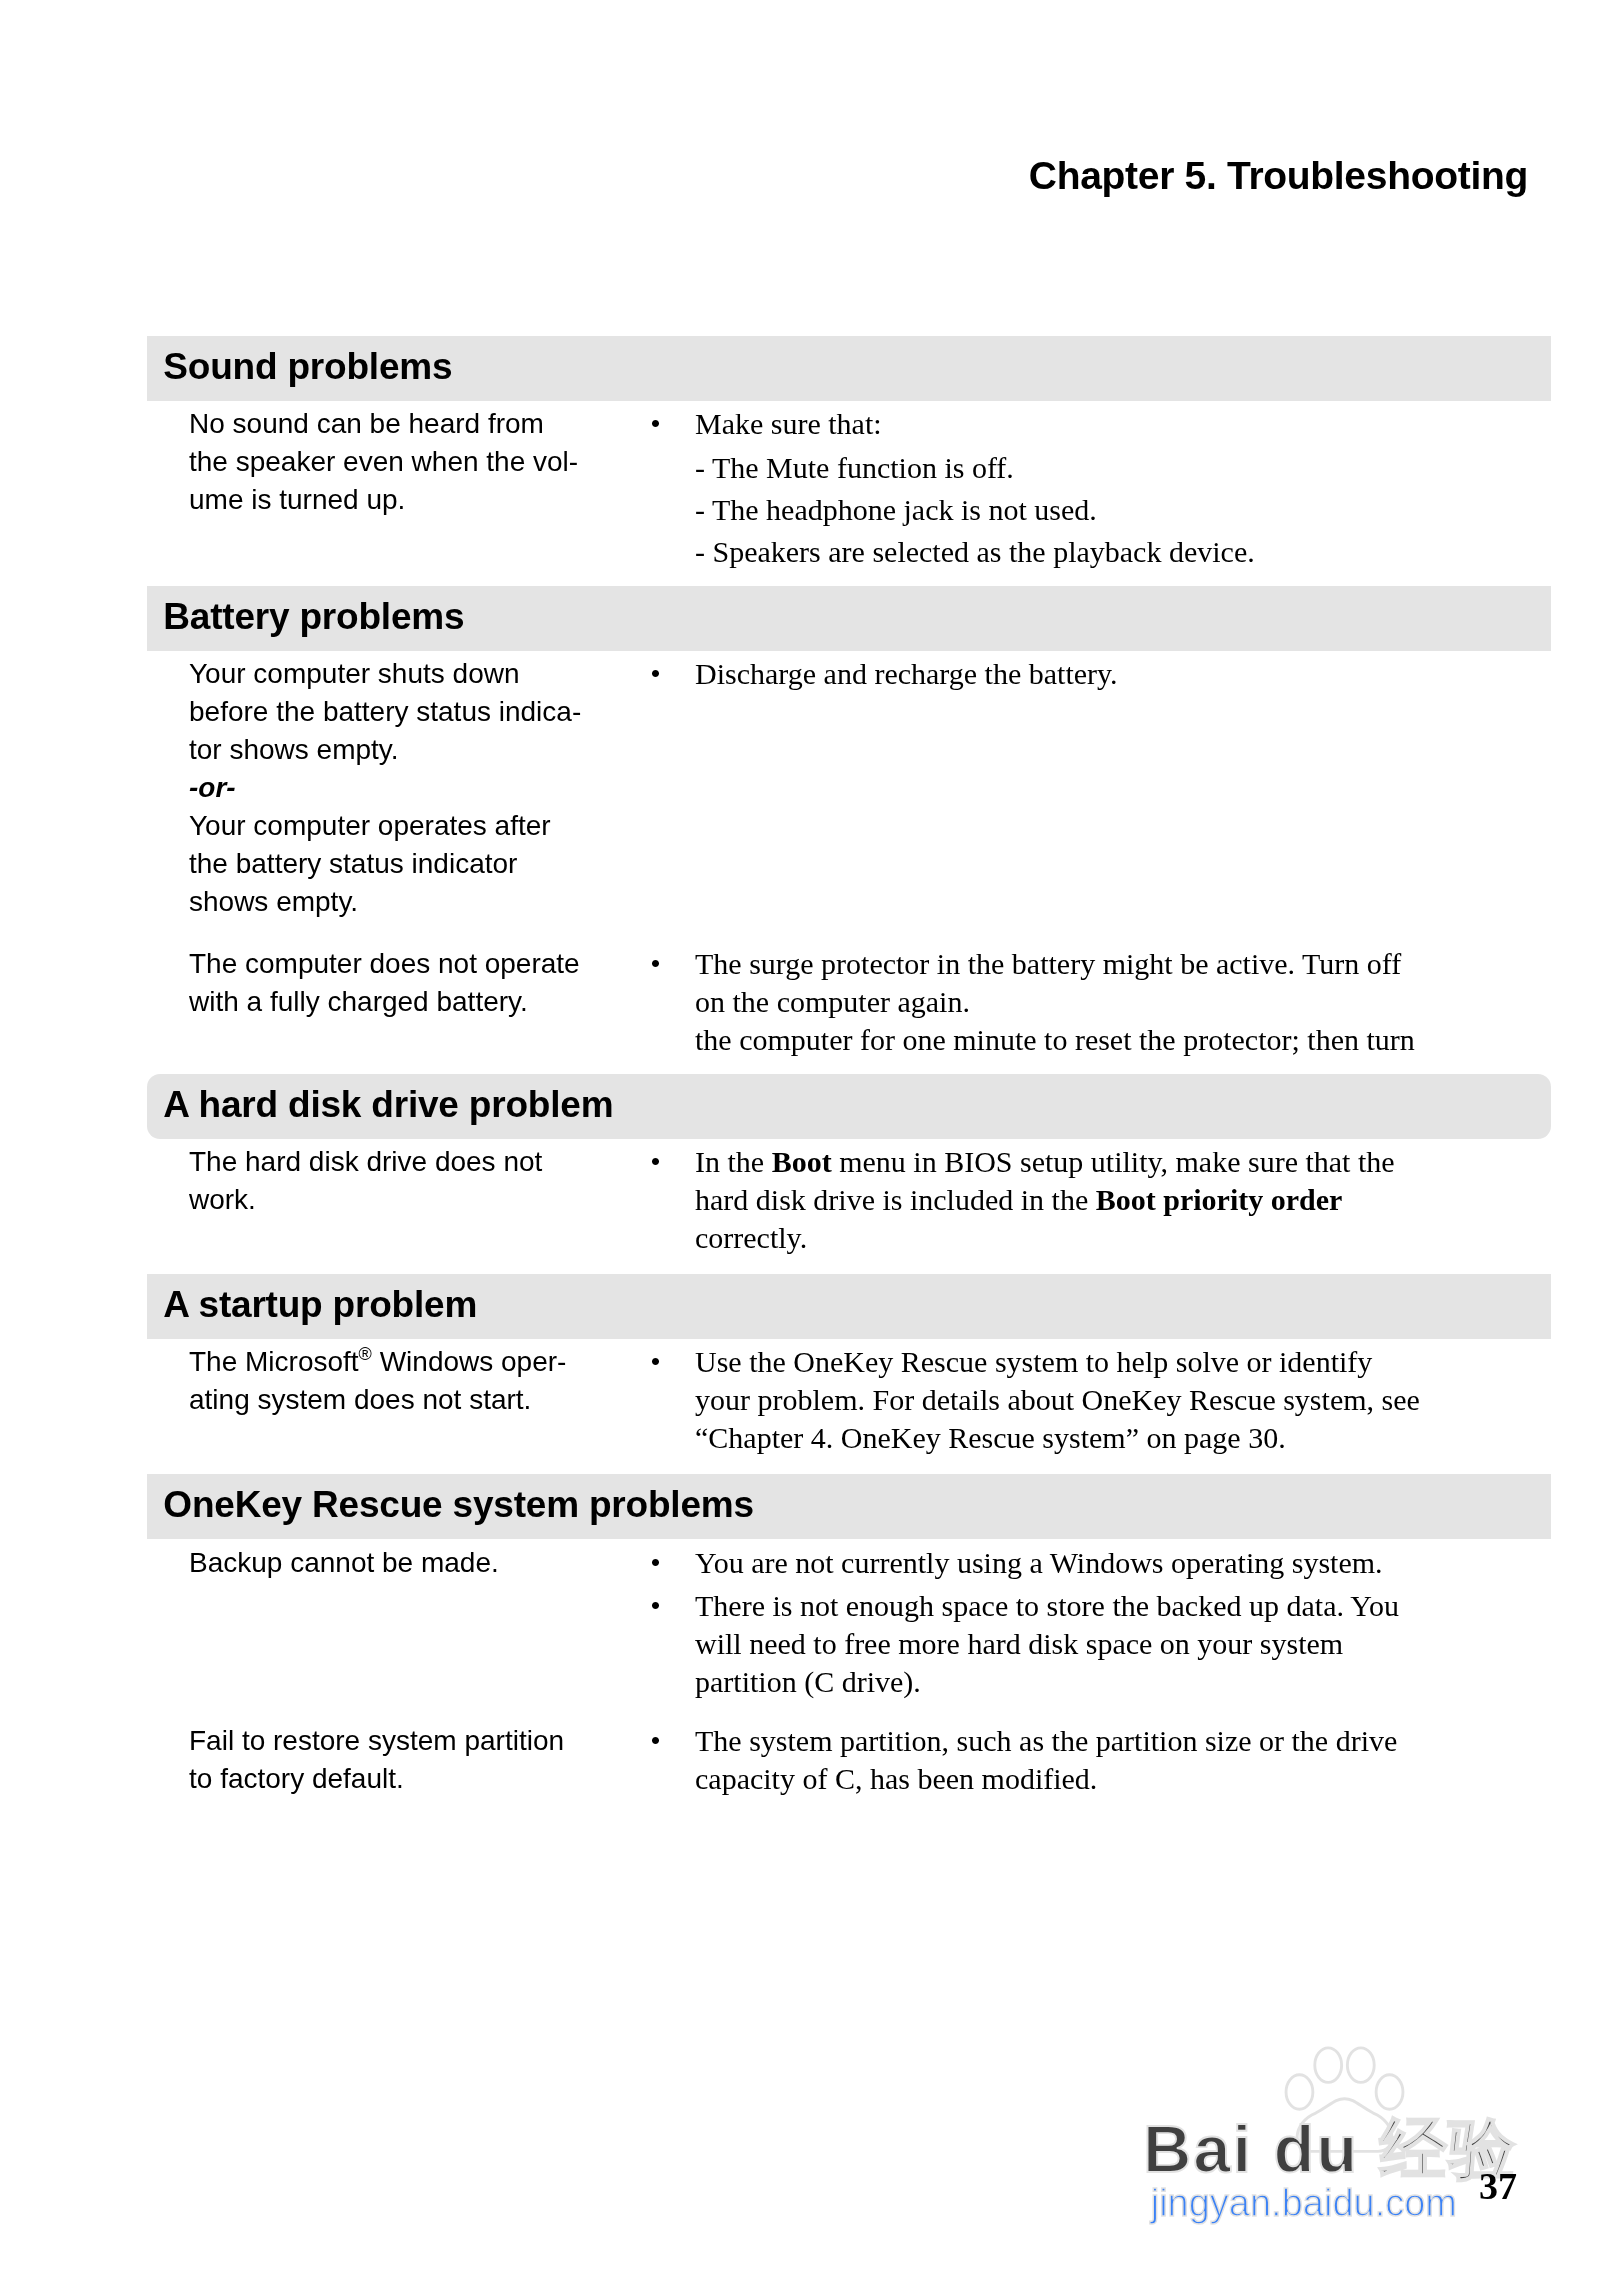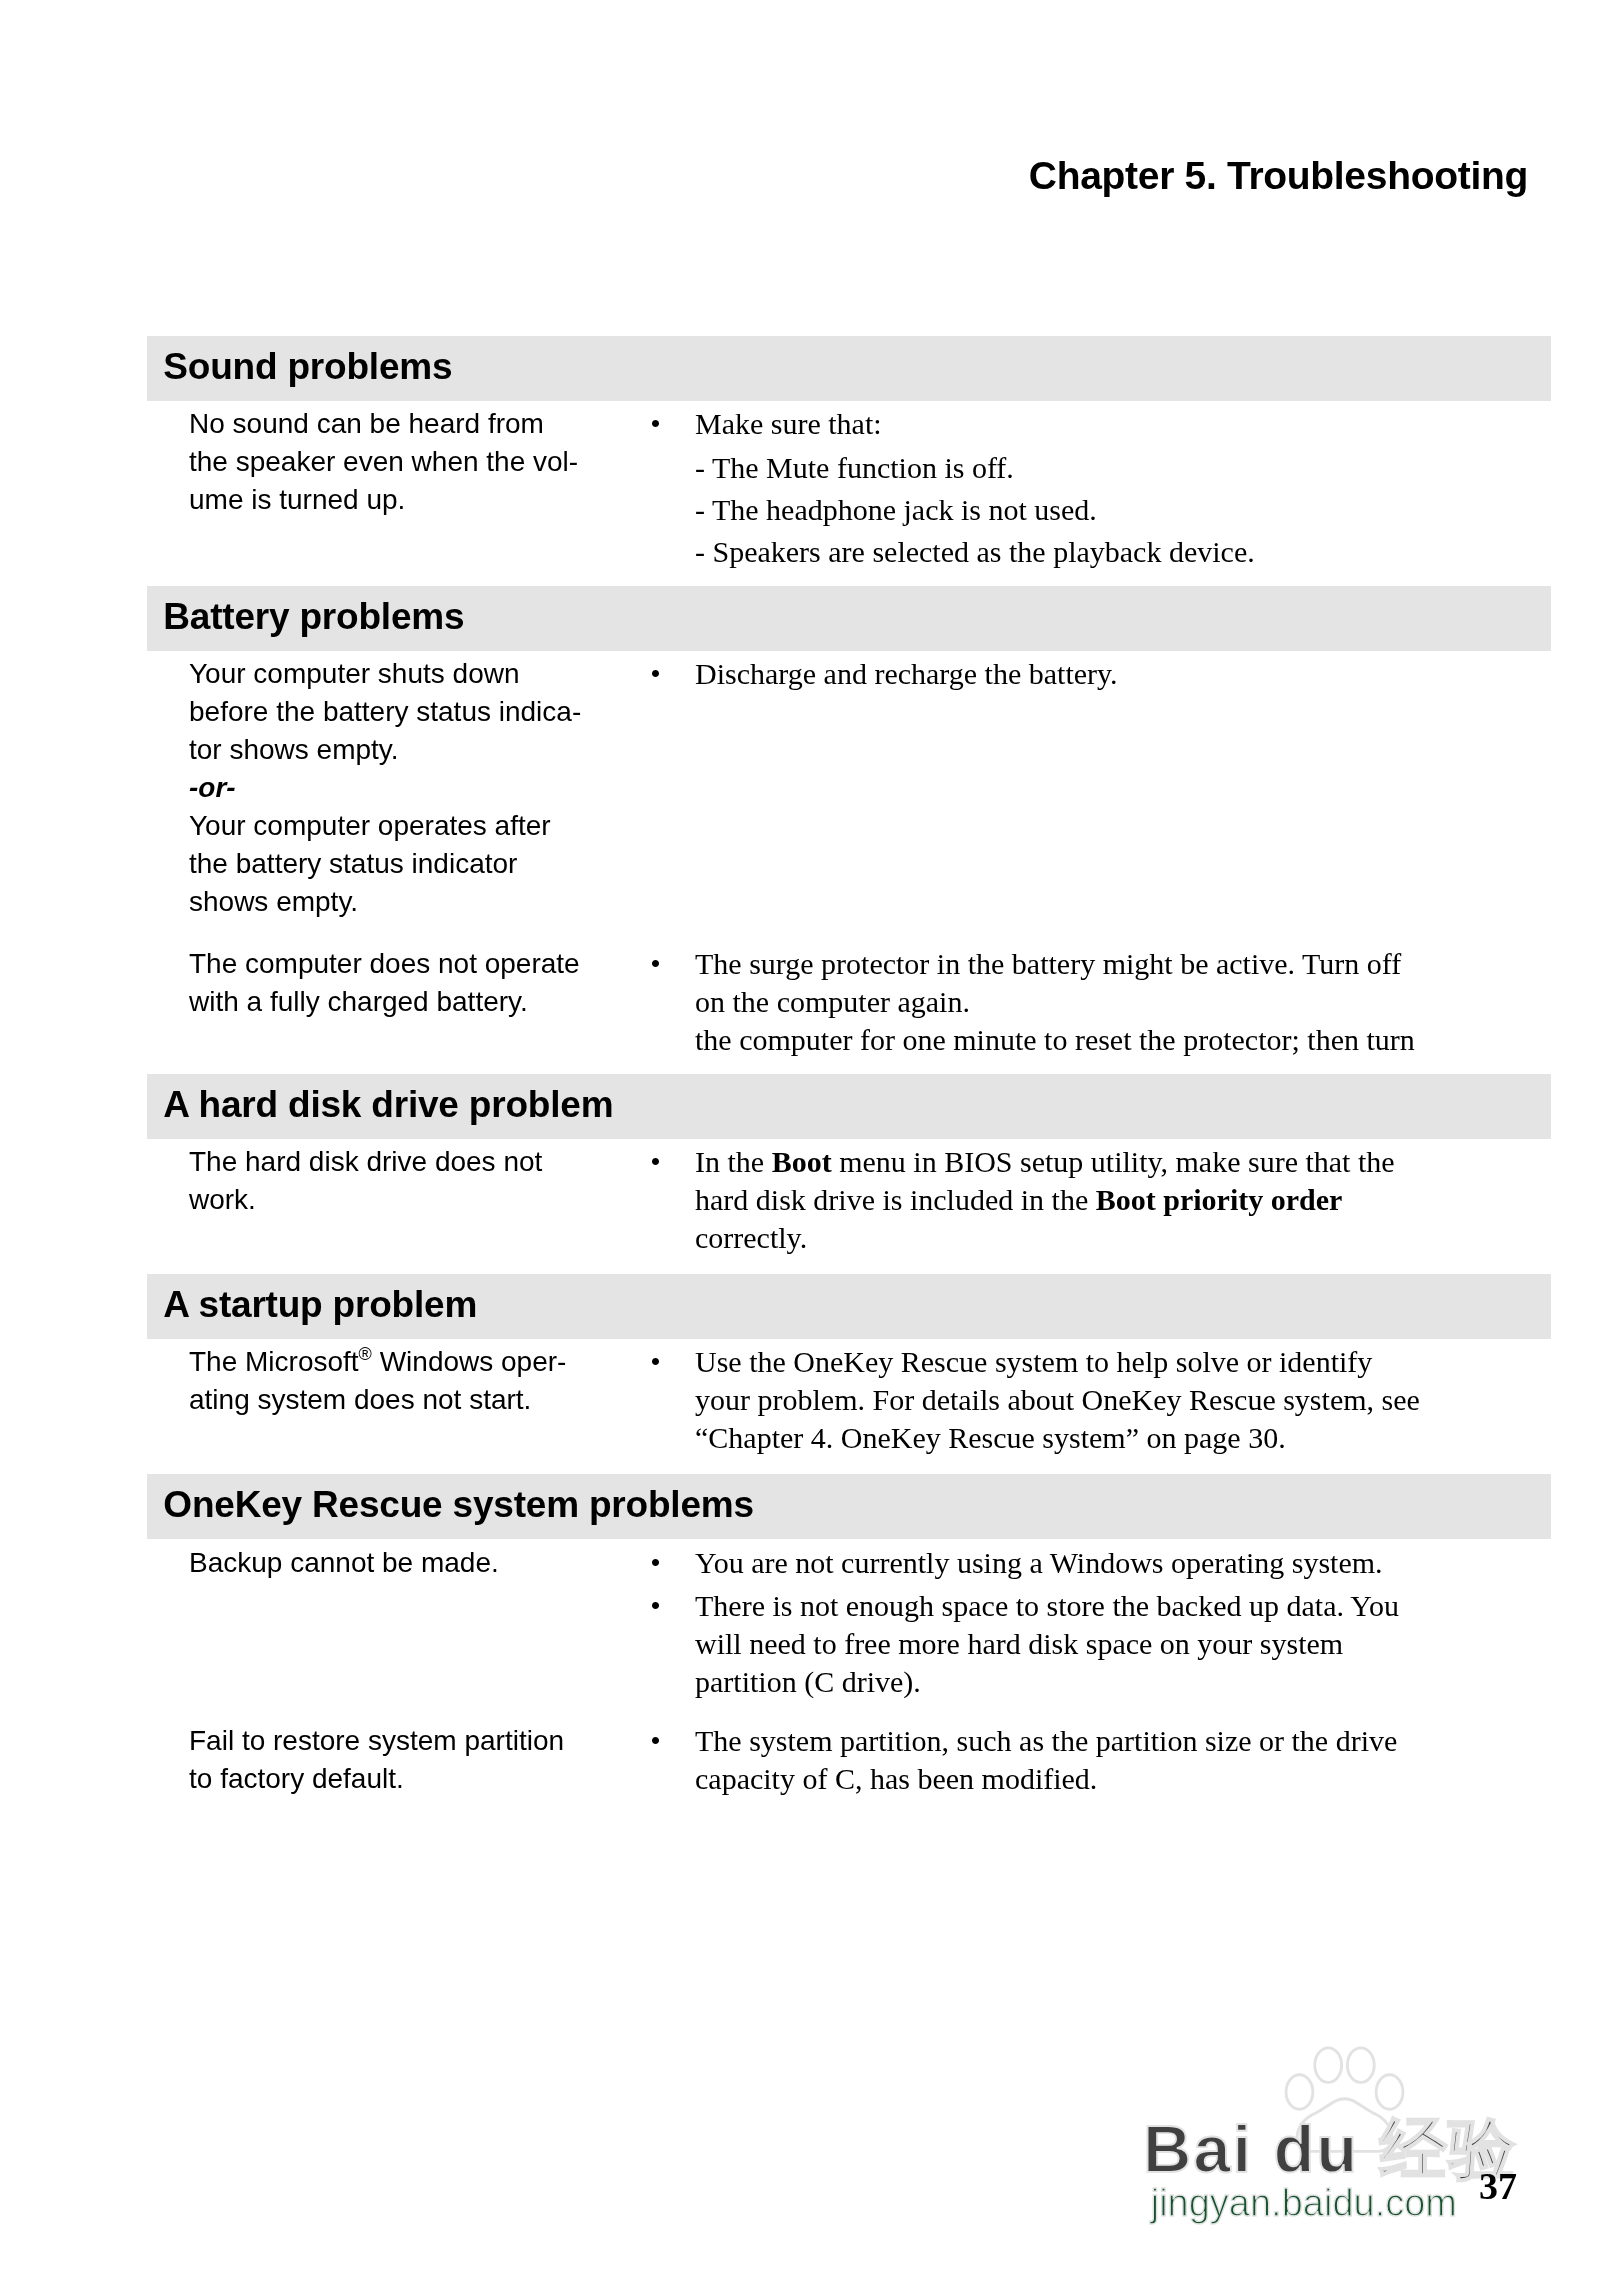--- a/index.html
+++ b/index.html
@@ -41,21 +41,21 @@
     pointer-events: none;
   }
   .watermark .wm-brand {
     position: absolute; left: 0; top: 58px;
     font-family: "Liberation Sans", sans-serif; font-weight: bold; font-size: 67px;
     color: #404040; -webkit-text-stroke: 1.9px #e2e2e2; letter-spacing: 1.9px; white-space: nowrap;
   }
   .watermark .wm-url {
     position: absolute; left: 7.7px; top: 136px;
     font-family: "Liberation Sans", sans-serif; font-size: 38px;
-    color: #14532d; -webkit-text-stroke: 1.4px #e2e2e2; white-space: nowrap;
+    color: #3b82f6; -webkit-text-stroke: 1.4px #e2e2e2; white-space: nowrap;
   }
   .watermark .paw { position: absolute; left: 139px; top: 0; }
   .page-number {
     position: absolute; left: 1479px; top: 2164px;
     font-family: "Liberation Serif", serif; font-weight: bold; font-size: 38px;
   }
 </style>
 </head>
 <body>
 
@@ -113,21 +113,21 @@
     <div class="solutions">
       <div class="sol">
         <span class="bullet">•</span>
         <div>The surge protector in the battery might be active. Turn off</div>
         <div>on the computer again.</div>
         <div>the computer for one minute to reset the protector; then turn</div>
       </div>
     </div>
   </div>
 
-  <div class="section-band" style="top:1074px;">
+  <div class="section-band" style="top:1074px;border-radius:13px;">
     <span class="band-title">A hard disk drive problem</span>
   </div>
   <div class="row" style="top:1143px;">
     <div class="problem">
       <div>The hard disk drive does not</div>
       <div>work.</div>
     </div>
     <div class="solutions">
       <div class="sol">
         <span class="bullet">•</span>

